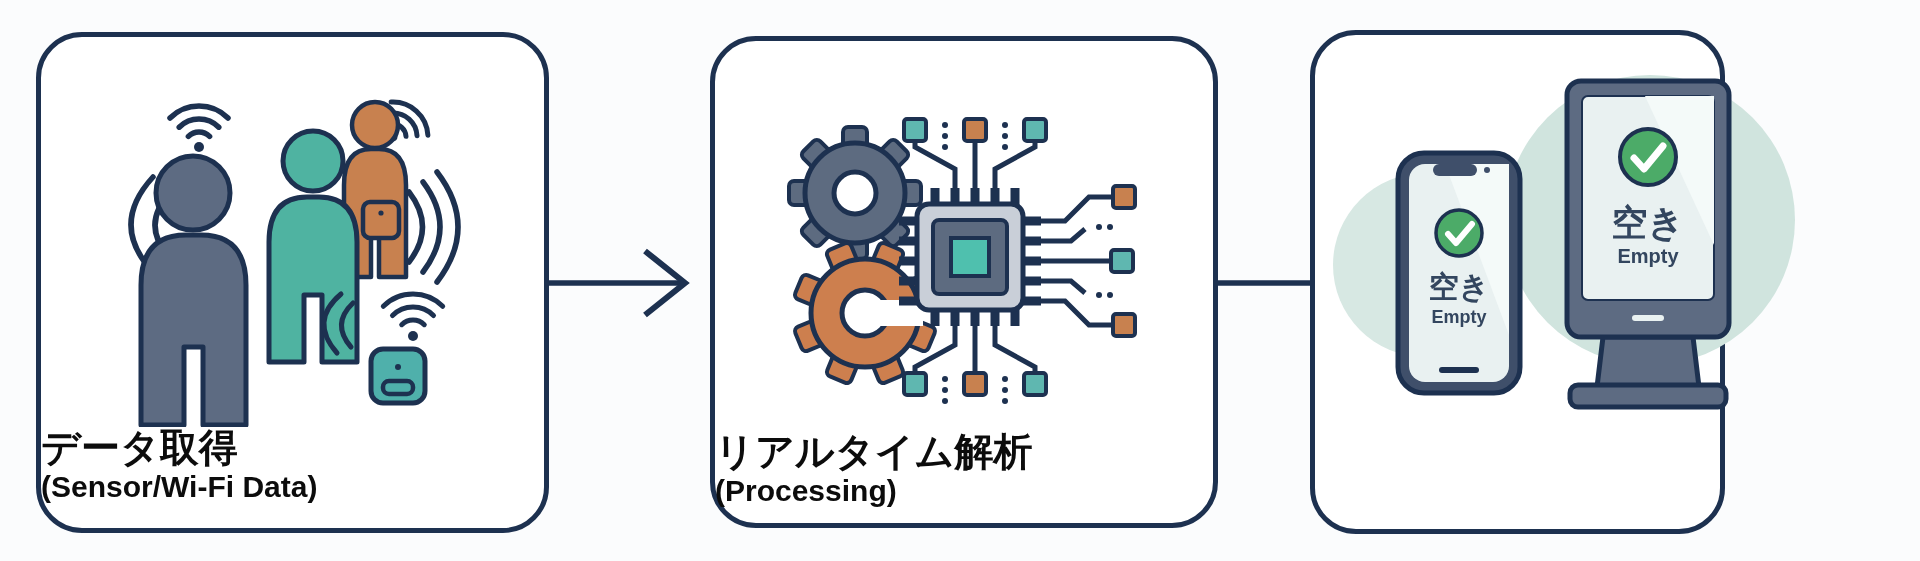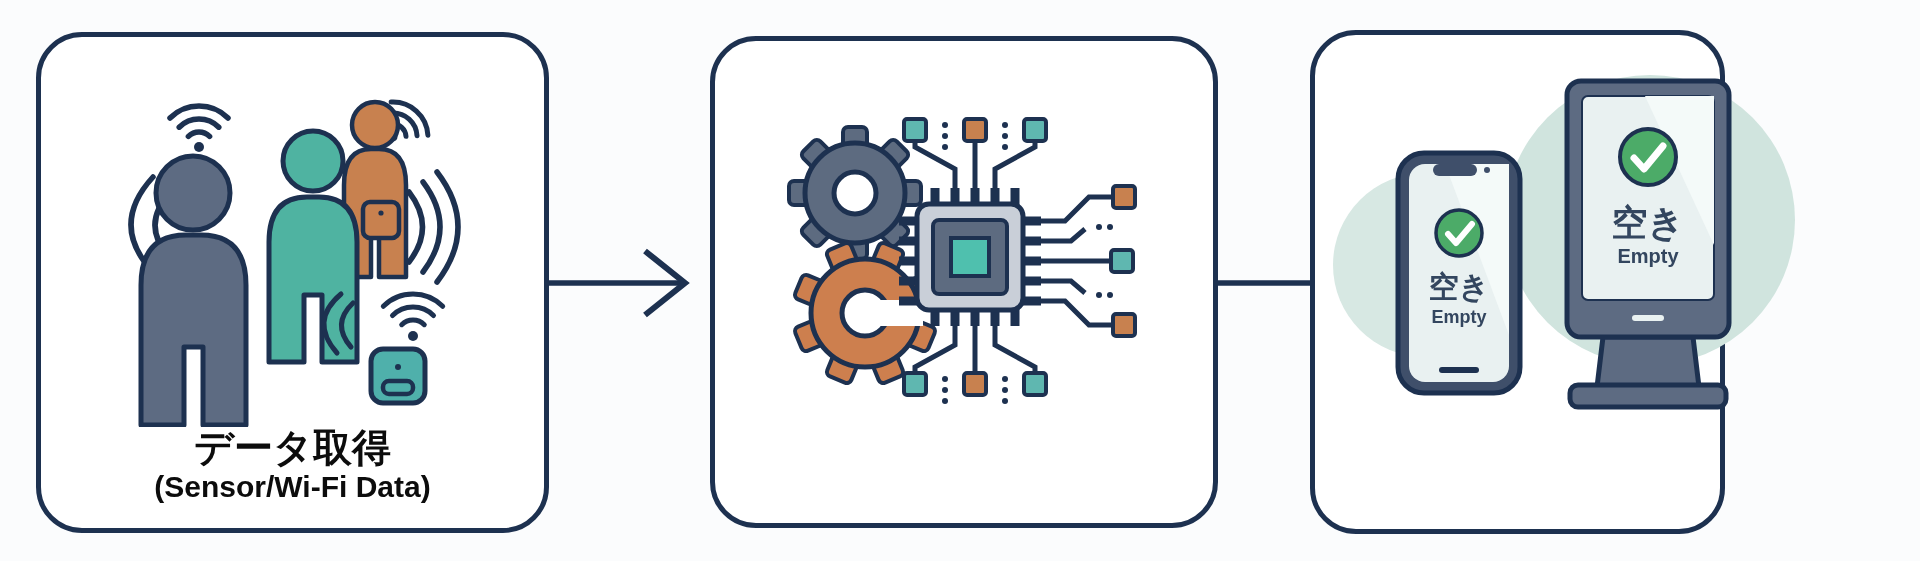--- a/index.html
+++ b/index.html
@@ -3,21 +3,21 @@
 <meta charset="utf-8">
 <style>
   html,body{margin:0;padding:0;}
   body{font-family:"Liberation Sans","DejaVu Sans",sans-serif;}
   .stage{position:relative;width:1920px;height:561px;background:#fbfcfd;overflow:hidden;}
   .box{position:absolute;background:#ffffff;border:5px solid #1d3150;border-radius:46px;box-sizing:border-box;}
   .box-1{left:36px;top:32px;width:513px;height:501px;}
   .box-2{left:710px;top:36px;width:508px;height:492px;}
   .box-3{left:1310px;top:30px;width:415px;height:504px;}
   .icon-svg{position:absolute;left:0;top:0;}
-  .caption{position:absolute;left:0;right:0;top:388px;text-align:center;color:#0c0c0c;font-weight:700;line-height:1.16;}
+  .caption{position:absolute;left:0;right:0;top:388px;text-align:left;color:#0c0c0c;font-weight:700;line-height:1.16;}
   .cap-jp{font-size:39px;}
   .cap-en{font-size:30px;}
   .arrow-svg{position:absolute;top:243px;}
   .arrow-1{left:545px;}
   .arrow-2{left:1218px;}
   .ln{stroke:#1d3150;fill:none;}
   text.scr{fill:#33465f;font-weight:700;text-anchor:middle;font-family:"Liberation Sans","DejaVu Sans",sans-serif;}
 </style>
 </head>
 <body>
@@ -209,20 +209,22 @@
         <rect x="308" y="255.5" width="18" height="9"></rect>
       </g>
 
       <g>
         <rect x="202" y="163" width="106" height="106" rx="12" fill="#c9cfd8" stroke="#1d3150" stroke-width="5"></rect>
         <rect x="218" y="179" width="74" height="74" rx="6" fill="#5d6b80" stroke="#1d3150" stroke-width="4"></rect>
         <rect x="236" y="197" width="38" height="38" fill="#4fc0ae" stroke="#1d3150" stroke-width="4"></rect>
       </g>
     </svg>
     <div class="caption">
+      <div class="cap-jp">リアルタイム解析</div>
+      <div class="cap-en">(Processing)</div>
     </div>
   </div>
 
   <svg class="arrow-svg arrow-2" width="150" height="80" viewBox="0 0 150 80">
     <line x1="0" y1="40" x2="136" y2="40" class="ln" stroke-width="5.5"></line>
     <polyline points="100,8 140,40 100,72" class="ln" stroke-width="6" stroke-linejoin="miter"></polyline>
   </svg>
 
   <div class="box box-3">
     <svg class="icon-svg" width="511" height="400" viewBox="0 0 511 400">

